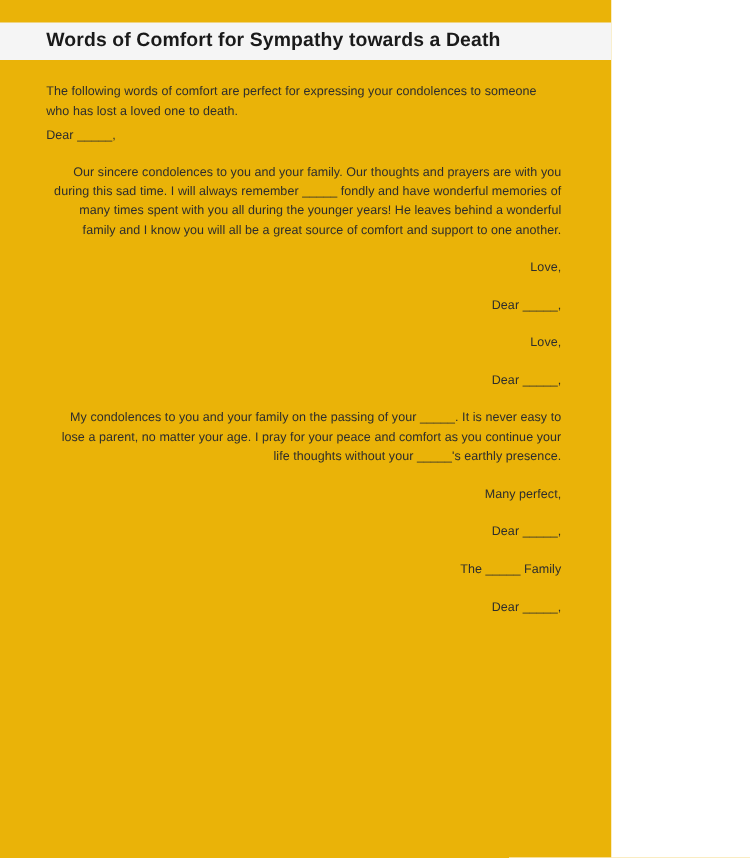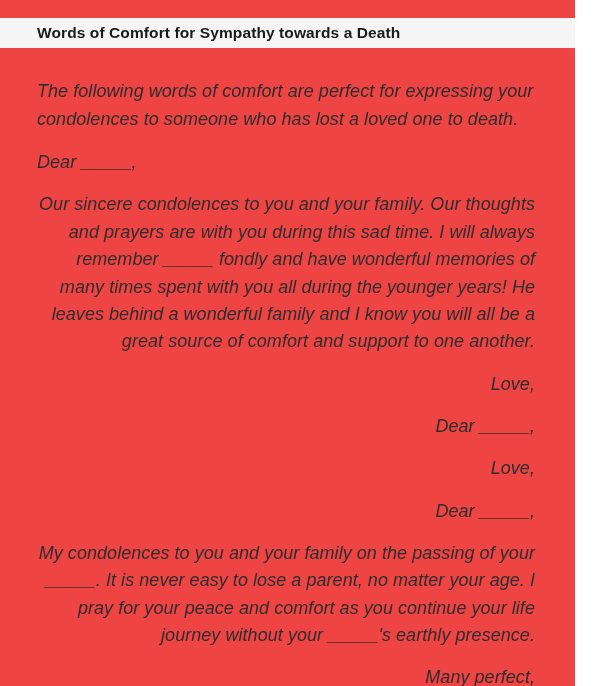--- a/index.html
+++ b/index.html
@@ -10,23 +10,23 @@
   }
   body {
     width: 600px;
     height: 686px;
     font-family: "Liberation Sans", sans-serif;
     color: #2b2b2b;
     overflow: hidden;
   }
   .page {
     position: relative;
-    width: 575px;
+    width: 489px;
     height: 686px;
-    background: #ef4444;
+    background: #eab308;
     box-sizing: border-box;
     padding: 18px 40px 0 37px;
   }
   .title-band {
     background: #f5f5f5;
     margin: 0 -40px 0 -37px;
     padding: 5px 37px 6px 37px;
     box-sizing: border-box;
   }
   .doc-title {
@@ -34,27 +34,26 @@
     font-size: 15.5px;
     font-weight: bold;
     letter-spacing: 0.1px;
     color: #1a1a1a;
     line-height: 1.25;
   }
   .body-block {
     padding-top: 14px;
   }
   p.para {
-    margin: 16px 0 0 0;
-    font-size: 18px;
+    margin: 4px 0 0 0;
+    font-size: 10px;
     line-height: 1.52;
     color: #2d2d2d;
     max-width: 524px;
     letter-spacing: 0.05px;
-    font-style: italic;
   }
   p.para + p.para {
     margin-top: 15px;
     text-align: right;
   }
   .salutation,
   .closing {
     white-space: pre-wrap;
   }
 </style>
@@ -69,20 +68,21 @@
 
   <div class="body-block">
     <p class="para">The following words of comfort are perfect for expressing your condolences to someone who has lost a loved one to death.</p>
     <div id="blocks-container">
         <p class="para salutation">Dear _____,</p>
         <p class="para body">Our sincere condolences to you and your family. Our thoughts and prayers are with you during this sad time. I will always remember _____ fondly and have wonderful memories of many times spent with you all during the younger years! He leaves behind a wonderful family and I know you will all be a great source of comfort and support to one another.</p>
         <p class="para closing">Love,</p>
         <p class="para salutation">Dear _____,</p>
         <p class="para closing">Love,</p>
         <p class="para salutation">Dear _____,</p>
-        <p class="para body">My condolences to you and your family on the passing of your _____. It is never easy to lose a parent, no matter your age. I pray for your peace and comfort as you continue your life journey without your _____'s earthly presence.</p>
+        <p class="para body">My condolences to you and your family on the passing of your _____. It is never easy to lose a parent, no matter your age. I pray for your peace and comfort as you continue your life thoughts without your _____'s earthly presence.</p>
         <p class="para closing">Many perfect,</p>
         <p class="para salutation">Dear _____,</p>
+        <p class="para closing">The _____ Family</p>
         <p class="para salutation">Dear _____,</p>
       </div>
   </div>
 
 </div>
 
 </body></html>

